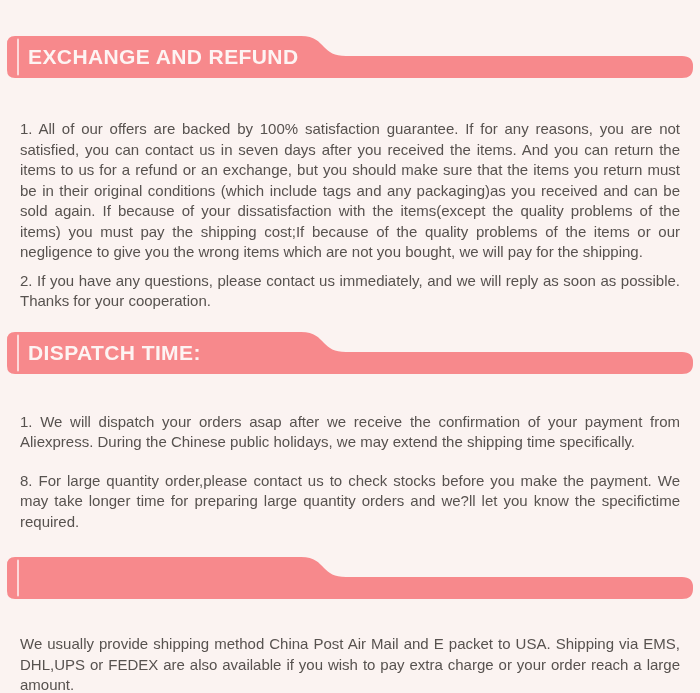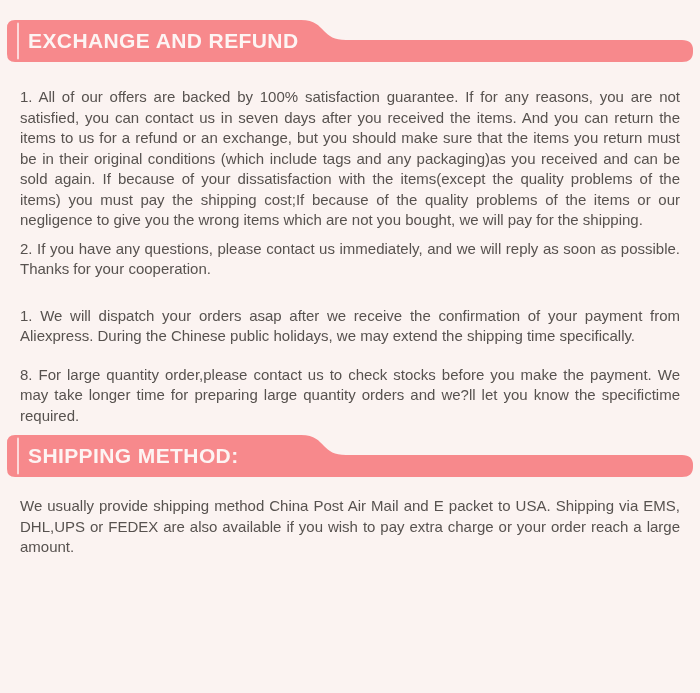--- a/index.html
+++ b/index.html
@@ -12,21 +12,21 @@
     background: var(--page-bg, #fbf3f1);
     font-family: "Liberation Sans", sans-serif;
     overflow: hidden;
   }
   .page {
     padding-top: 20px;
   }
   .banner {
     position: relative;
     height: 42px;
-    margin: 0 7px;
+    margin: 16px 7px;
   }
   .banner-bg {
     position: absolute;
     left: 0; top: 0;
     width: 100%; height: 100%;
     display: block;
   }
   .banner-bg .ribbon {
     fill: var(--banner, #f7898c);
   }
@@ -76,32 +76,38 @@
       </svg>
       <h2 class="banner-title">EXCHANGE AND REFUND</h2>
     </div>
     <div class="section-body sb1">
       <p>1. All of our offers are backed by 100% satisfaction guarantee. If for any reasons, you are not satisfied, you can contact us in seven days after you received the items. And you can return the items to us for a refund or an exchange, but you should make sure that the items you return must be in their original conditions (which include tags and any packaging)as you received and can be sold again. If because of your dissatisfaction with the items(except the quality problems of the items) you must pay the shipping cost;If because of the quality problems of the items or our negligence to give you the wrong items which are not you bought, we will pay for the shipping.</p>
       <p>2. If you have any questions, please contact us immediately, and we will reply as soon as possible. Thanks for your cooperation.</p>
     </div>
   </section>
 
   <section>
+    <div class="banner">
+      <svg class="banner-bg" viewBox="0 0 686 42" preserveAspectRatio="none" aria-hidden="true">
+        <path class="ribbon" d="M 8 0 H 294 C 308 0 312 6 317 11 C 322 16 327 20 339 20 H 675 Q 686 20 686 30 V 32 Q 686 42 675 42 H 8 Q 0 42 0 34 V 8 Q 0 0 8 0 Z"></path>
+        <rect class="divider" x="10" y="2.5" width="2" height="37" rx="1"></rect>
+      </svg>
+      <h2 class="banner-title">DISPATCH TIME:</h2>
+    </div>
     <div class="section-body sb2">
       <p>1. We will dispatch your orders asap after we receive the confirmation of your payment from Aliexpress. During the Chinese public holidays, we may extend the shipping time specifically.</p>
       <p>8. For large quantity order,please contact us to check stocks before you make the payment. We may take longer time for preparing large quantity orders and we?ll let you know the specifictime required.</p>
     </div>
   </section>
 
   <section>
     <div class="banner">
       <svg class="banner-bg" viewBox="0 0 686 42" preserveAspectRatio="none" aria-hidden="true">
         <path class="ribbon" d="M 8 0 H 294 C 308 0 312 6 317 11 C 322 16 327 20 339 20 H 675 Q 686 20 686 30 V 32 Q 686 42 675 42 H 8 Q 0 42 0 34 V 8 Q 0 0 8 0 Z"></path>
         <rect class="divider" x="10" y="2.5" width="2" height="37" rx="1"></rect>
       </svg>
-      <h2 class="banner-title">SHIPPING METHOD:</h2>
     </div>
     <div class="section-body sb3">
       <p>We usually provide shipping method China Post Air Mail and E packet to USA. Shipping via EMS, DHL,UPS or FEDEX are also available if you wish to pay extra charge or your order reach a large amount.</p>
     </div>
   </section>
 
 </div>
 
 </body></html>

